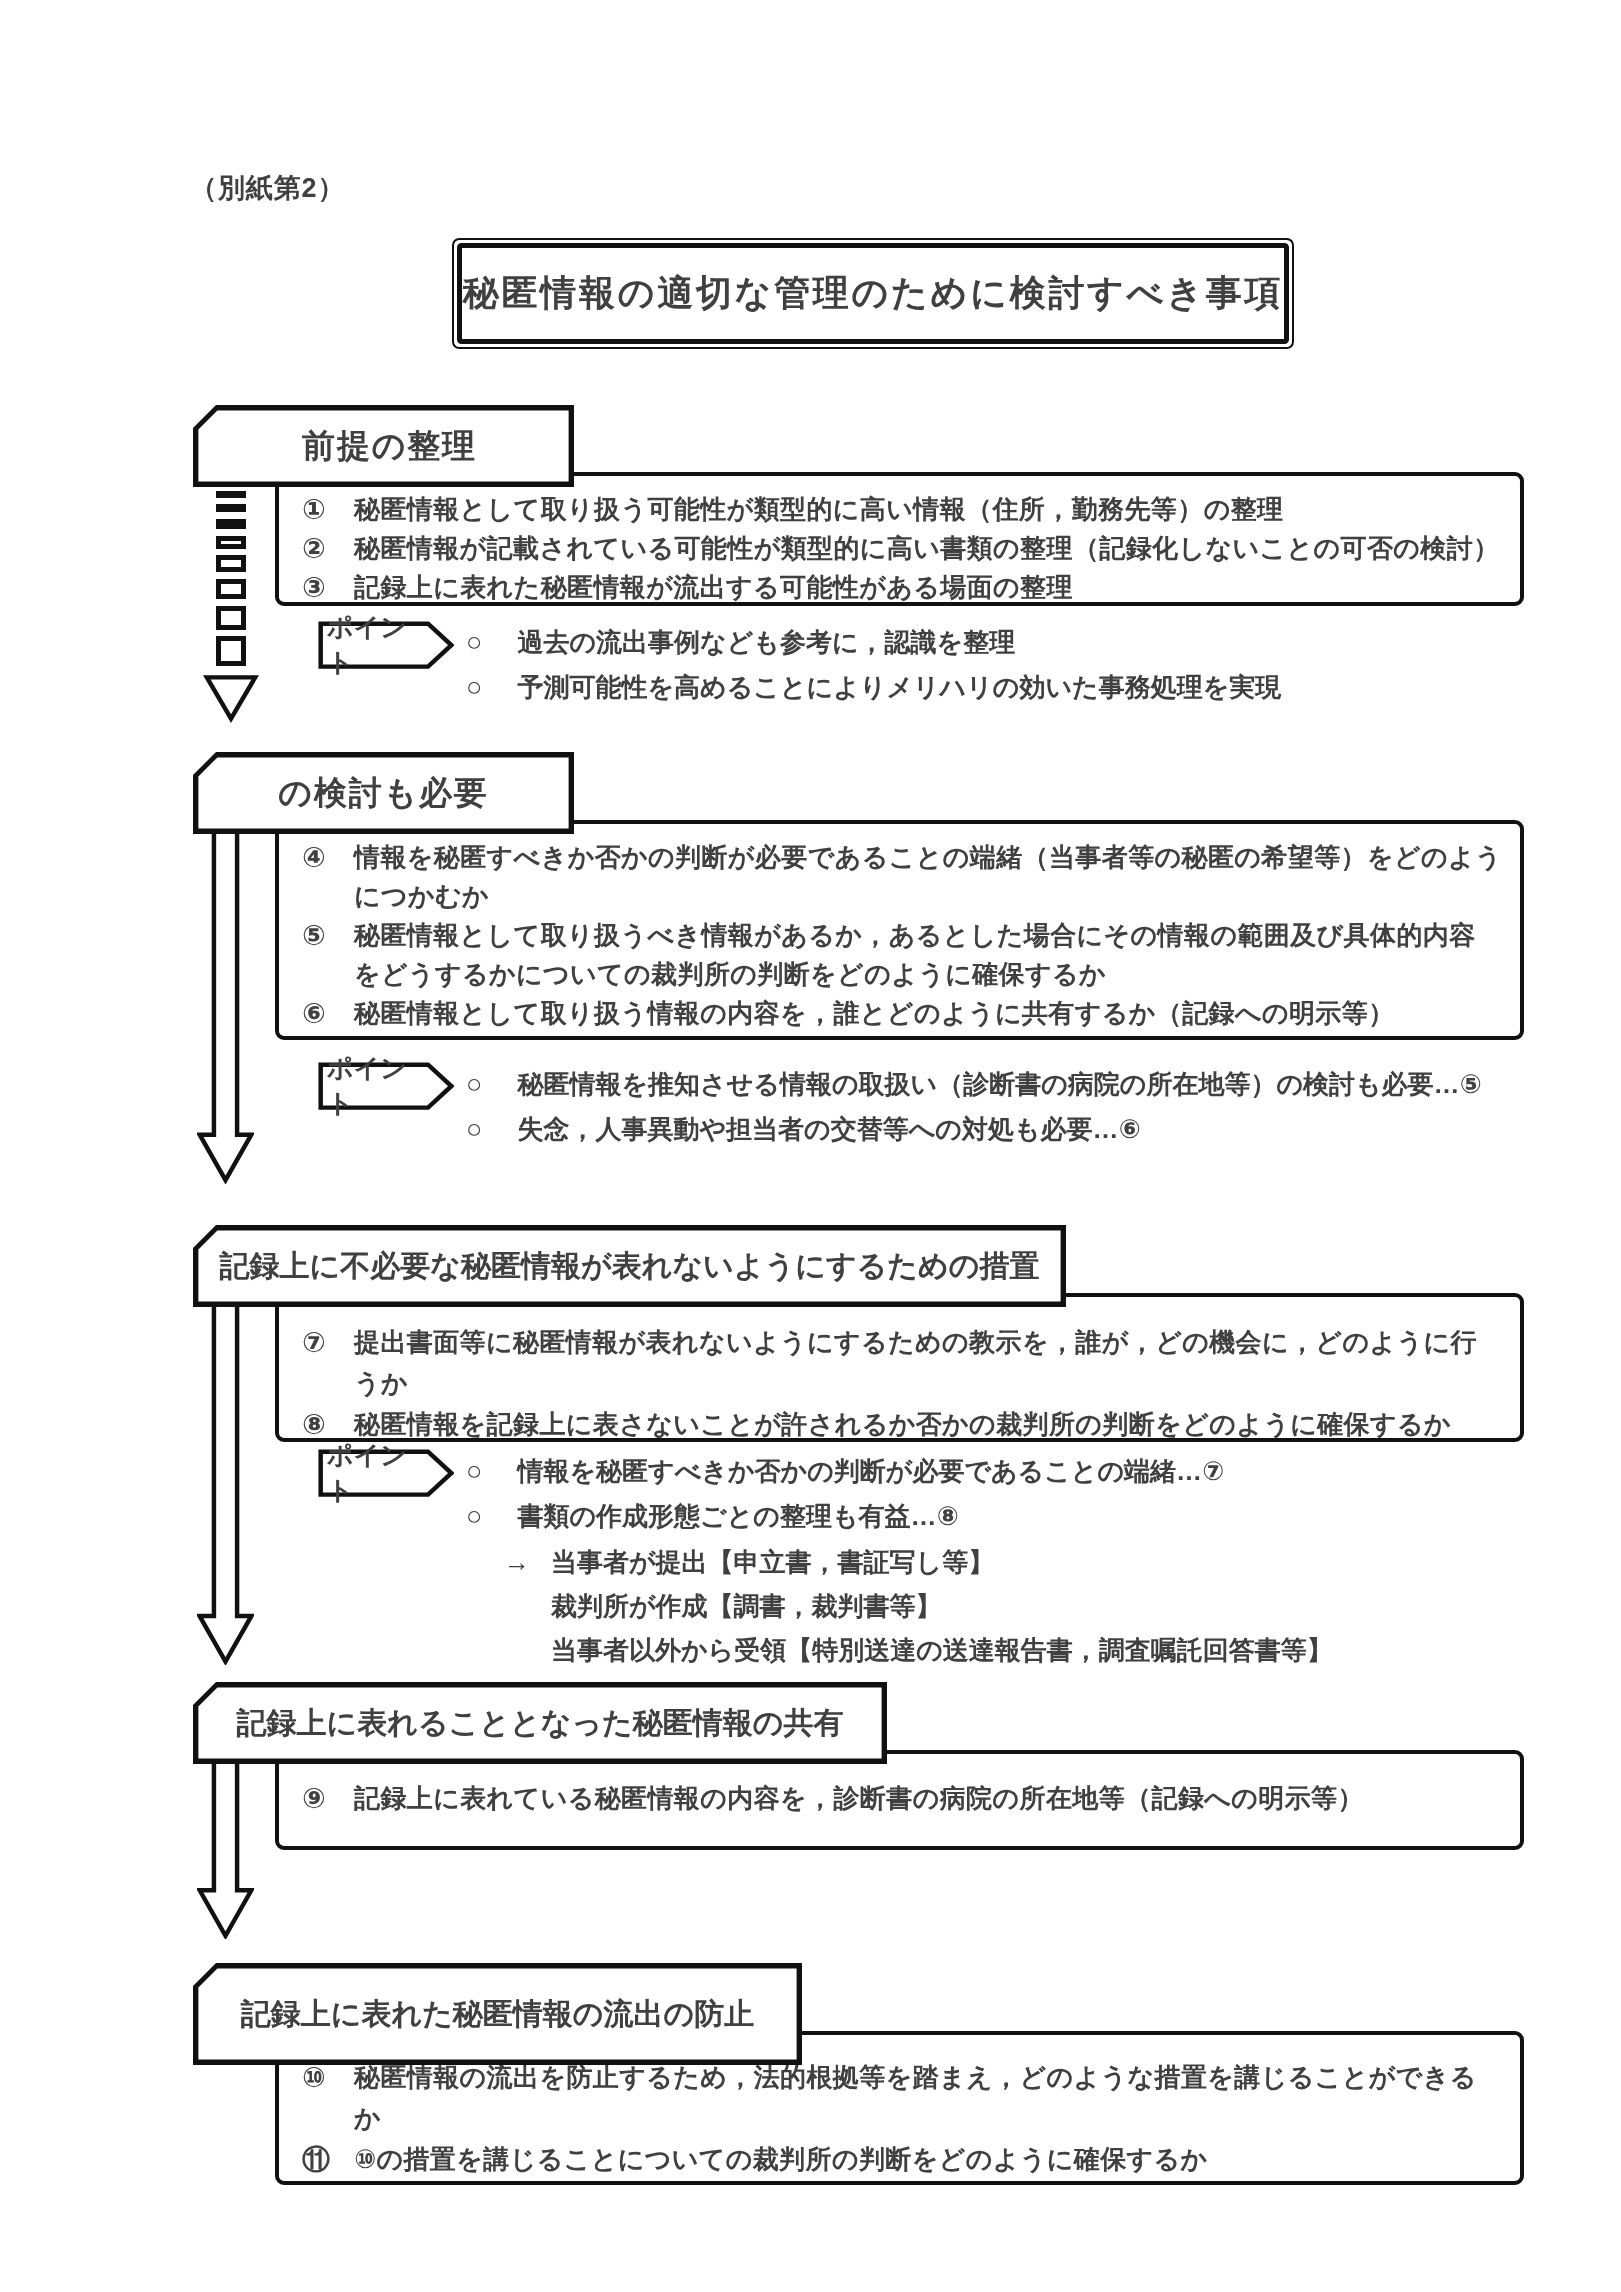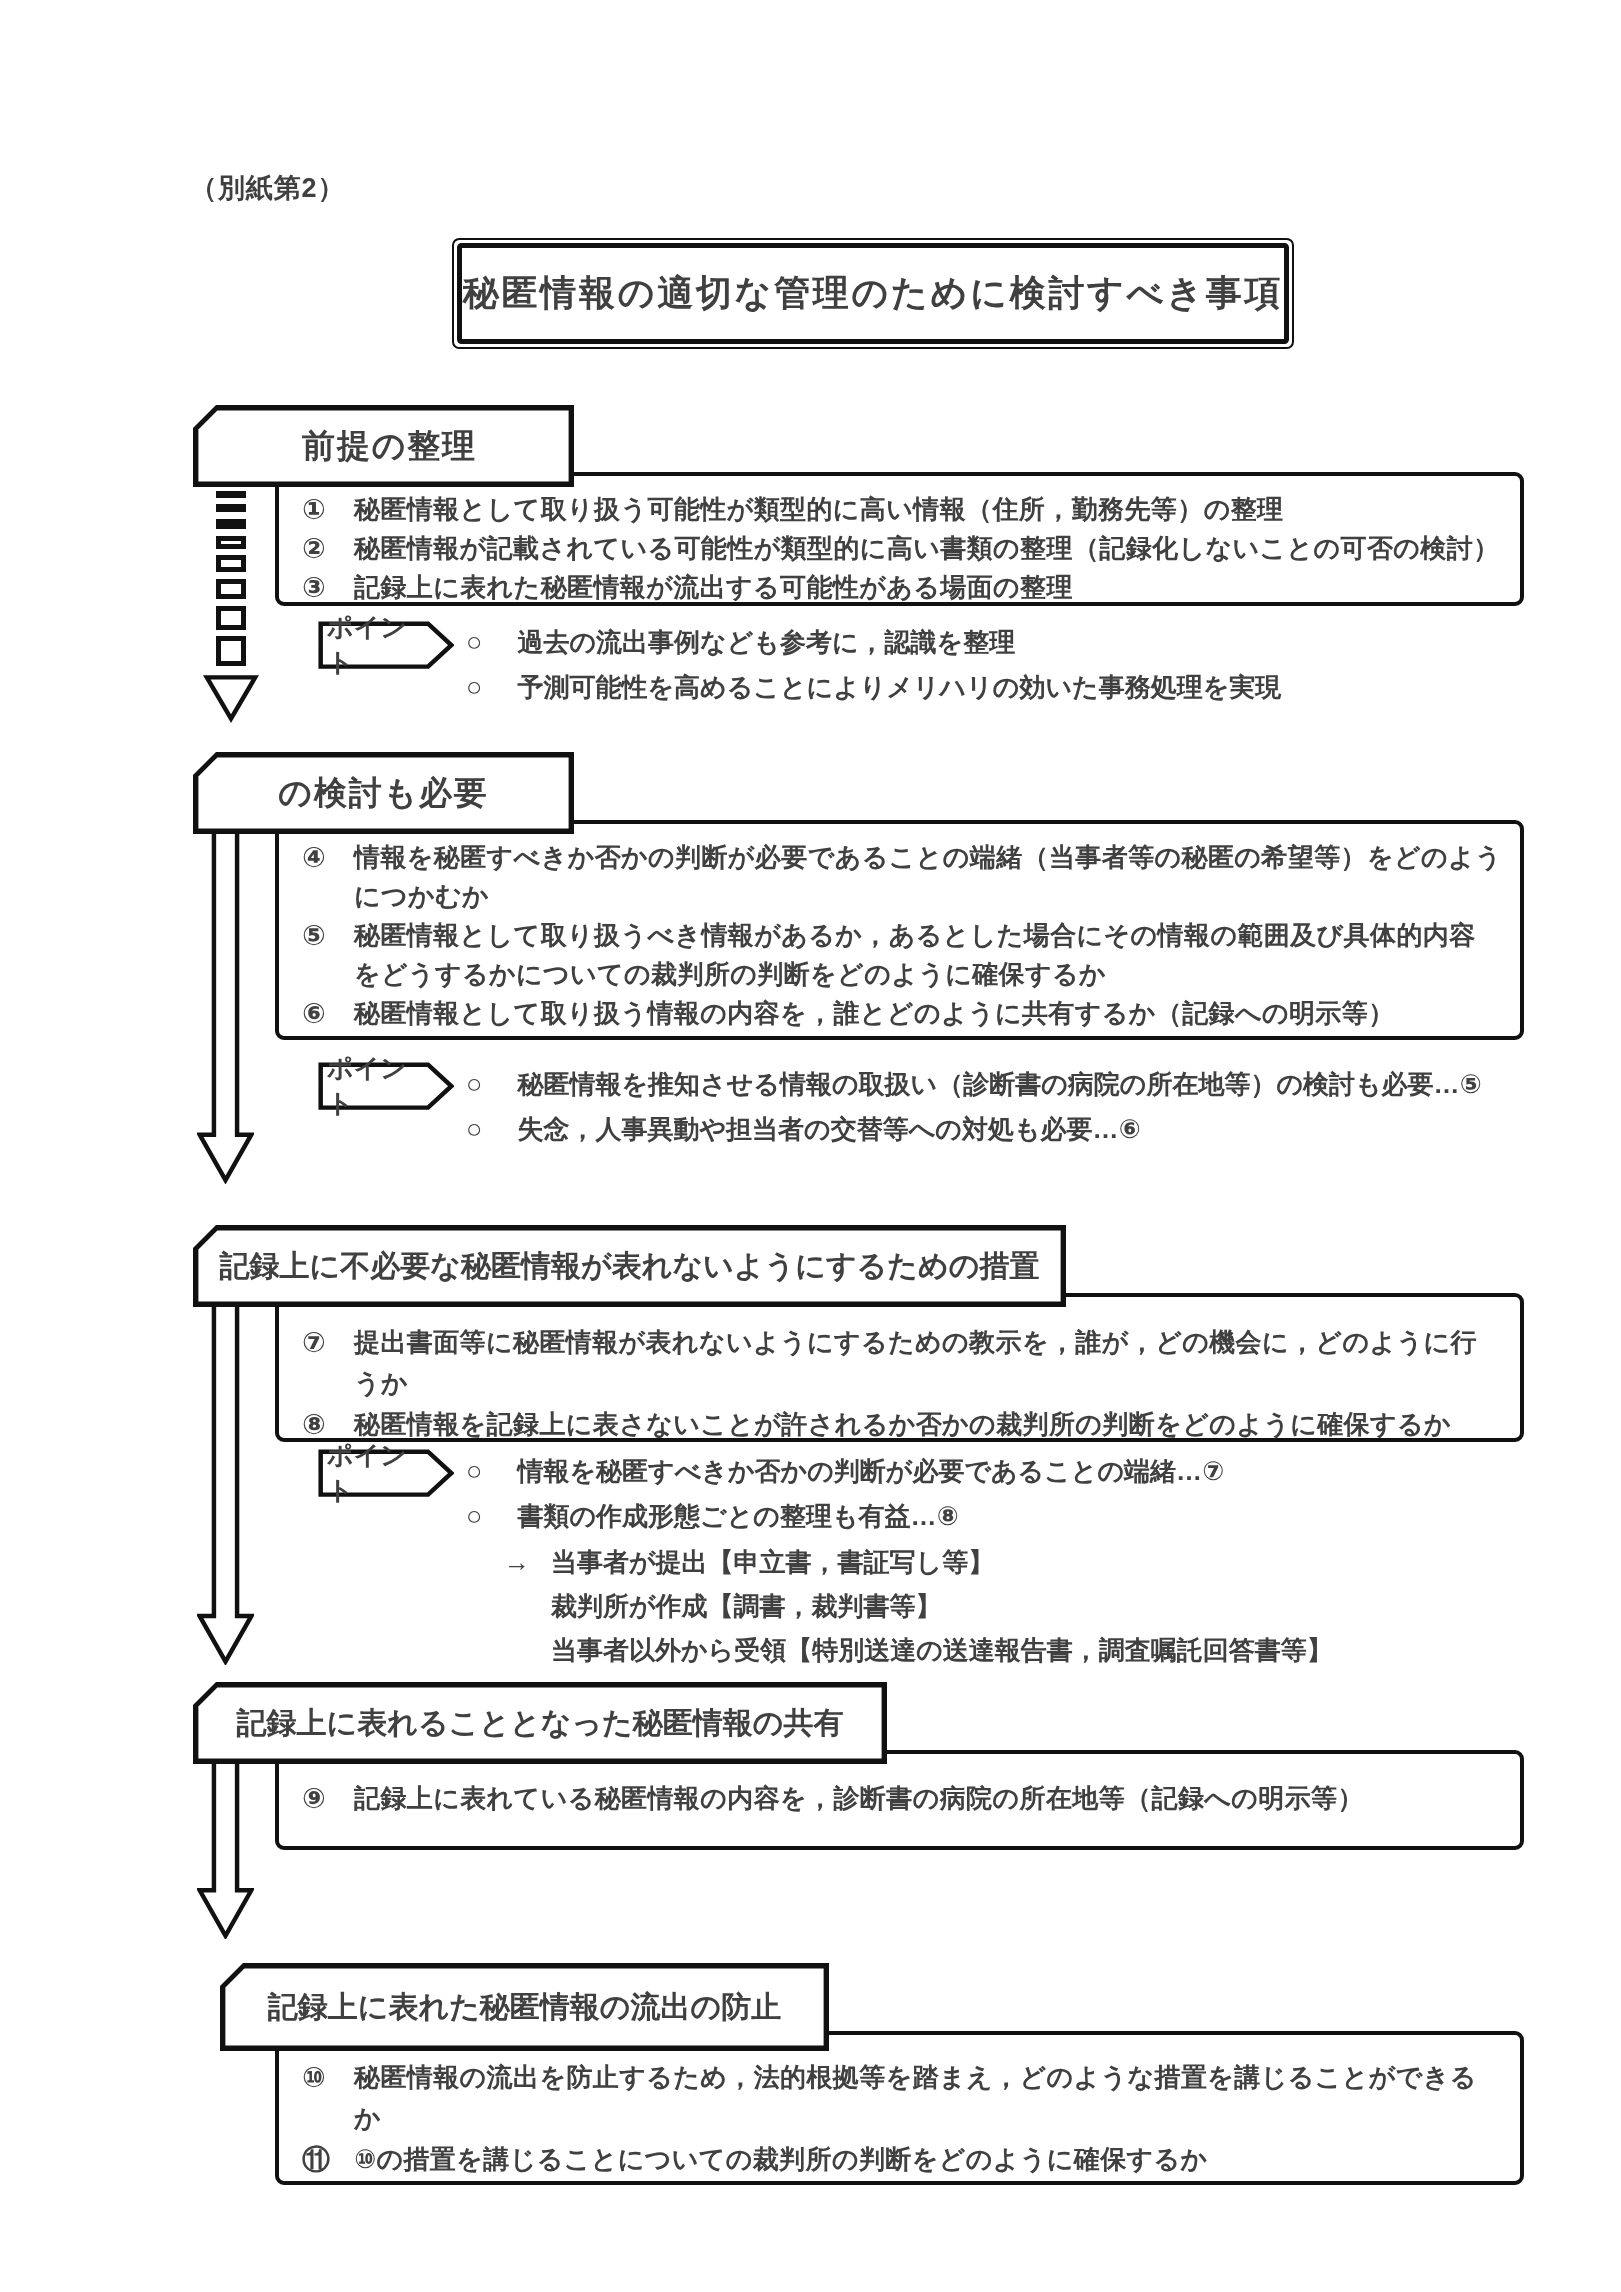--- a/index.html
+++ b/index.html
@@ -16,21 +16,21 @@
   
   .sec-header{position:absolute;background:#111;z-index:3;
     clip-path:polygon(23px 0,100% 0,100% 100%,0 100%,0 23px);}
   .sec-header-inner{position:absolute;inset:5.4px;background:#fff;
     clip-path:polygon(19px 0,100% 0,100% 100%,0 100%,0 19px);
     display:flex;align-items:center;justify-content:center;font-weight:800;white-space:nowrap;}
   .h1{left:193px;top:405px;width:381px;height:82px;}  .h1 .sec-header-inner{font-size:33px;letter-spacing:1.8px;padding-left:12px;}
   .h2{left:193px;top:752px;width:381px;height:82px;}  .h2 .sec-header-inner{font-size:33px;letter-spacing:1.8px;}
   .h3{left:193px;top:1225px;width:873px;height:82px;} .h3 .sec-header-inner{font-size:30px;}
   .h4{left:193px;top:1682px;width:694px;height:82px;} .h4 .sec-header-inner{font-size:30px;}
-  .h5{left:193px;top:1963px;width:609px;height:88px;margin-left:27px;} .h5 .sec-header-inner{font-size:30px;}
+  .h5{left:193px;top:1963px;width:609px;height:102px;} .h5 .sec-header-inner{font-size:30px;}
   
   .sec-body{position:absolute;left:275px;width:1249px;background:#fff;border:4.5px solid #111;border-radius:9px;z-index:2;padding:0 18px 0 23px;}
   .b1{top:472px;height:134px;padding-top:14.3px;}
   .b2{top:820px;height:220px;padding-top:14.3px;}
   .b3{top:1293px;height:149px;padding-top:25px;}
   .b4{top:1750px;height:100px;padding-top:25px;}
   .b5{top:2031px;height:154px;padding-top:21.5px;}
   .item-row{display:flex;align-items:flex-start;font-size:26px;font-weight:600;line-height:39px;}
   .b3 .item-row,.b5 .item-row{line-height:41px;}
   .item-marker{flex:none;width:52px;font-size:28px;font-weight:600;}

